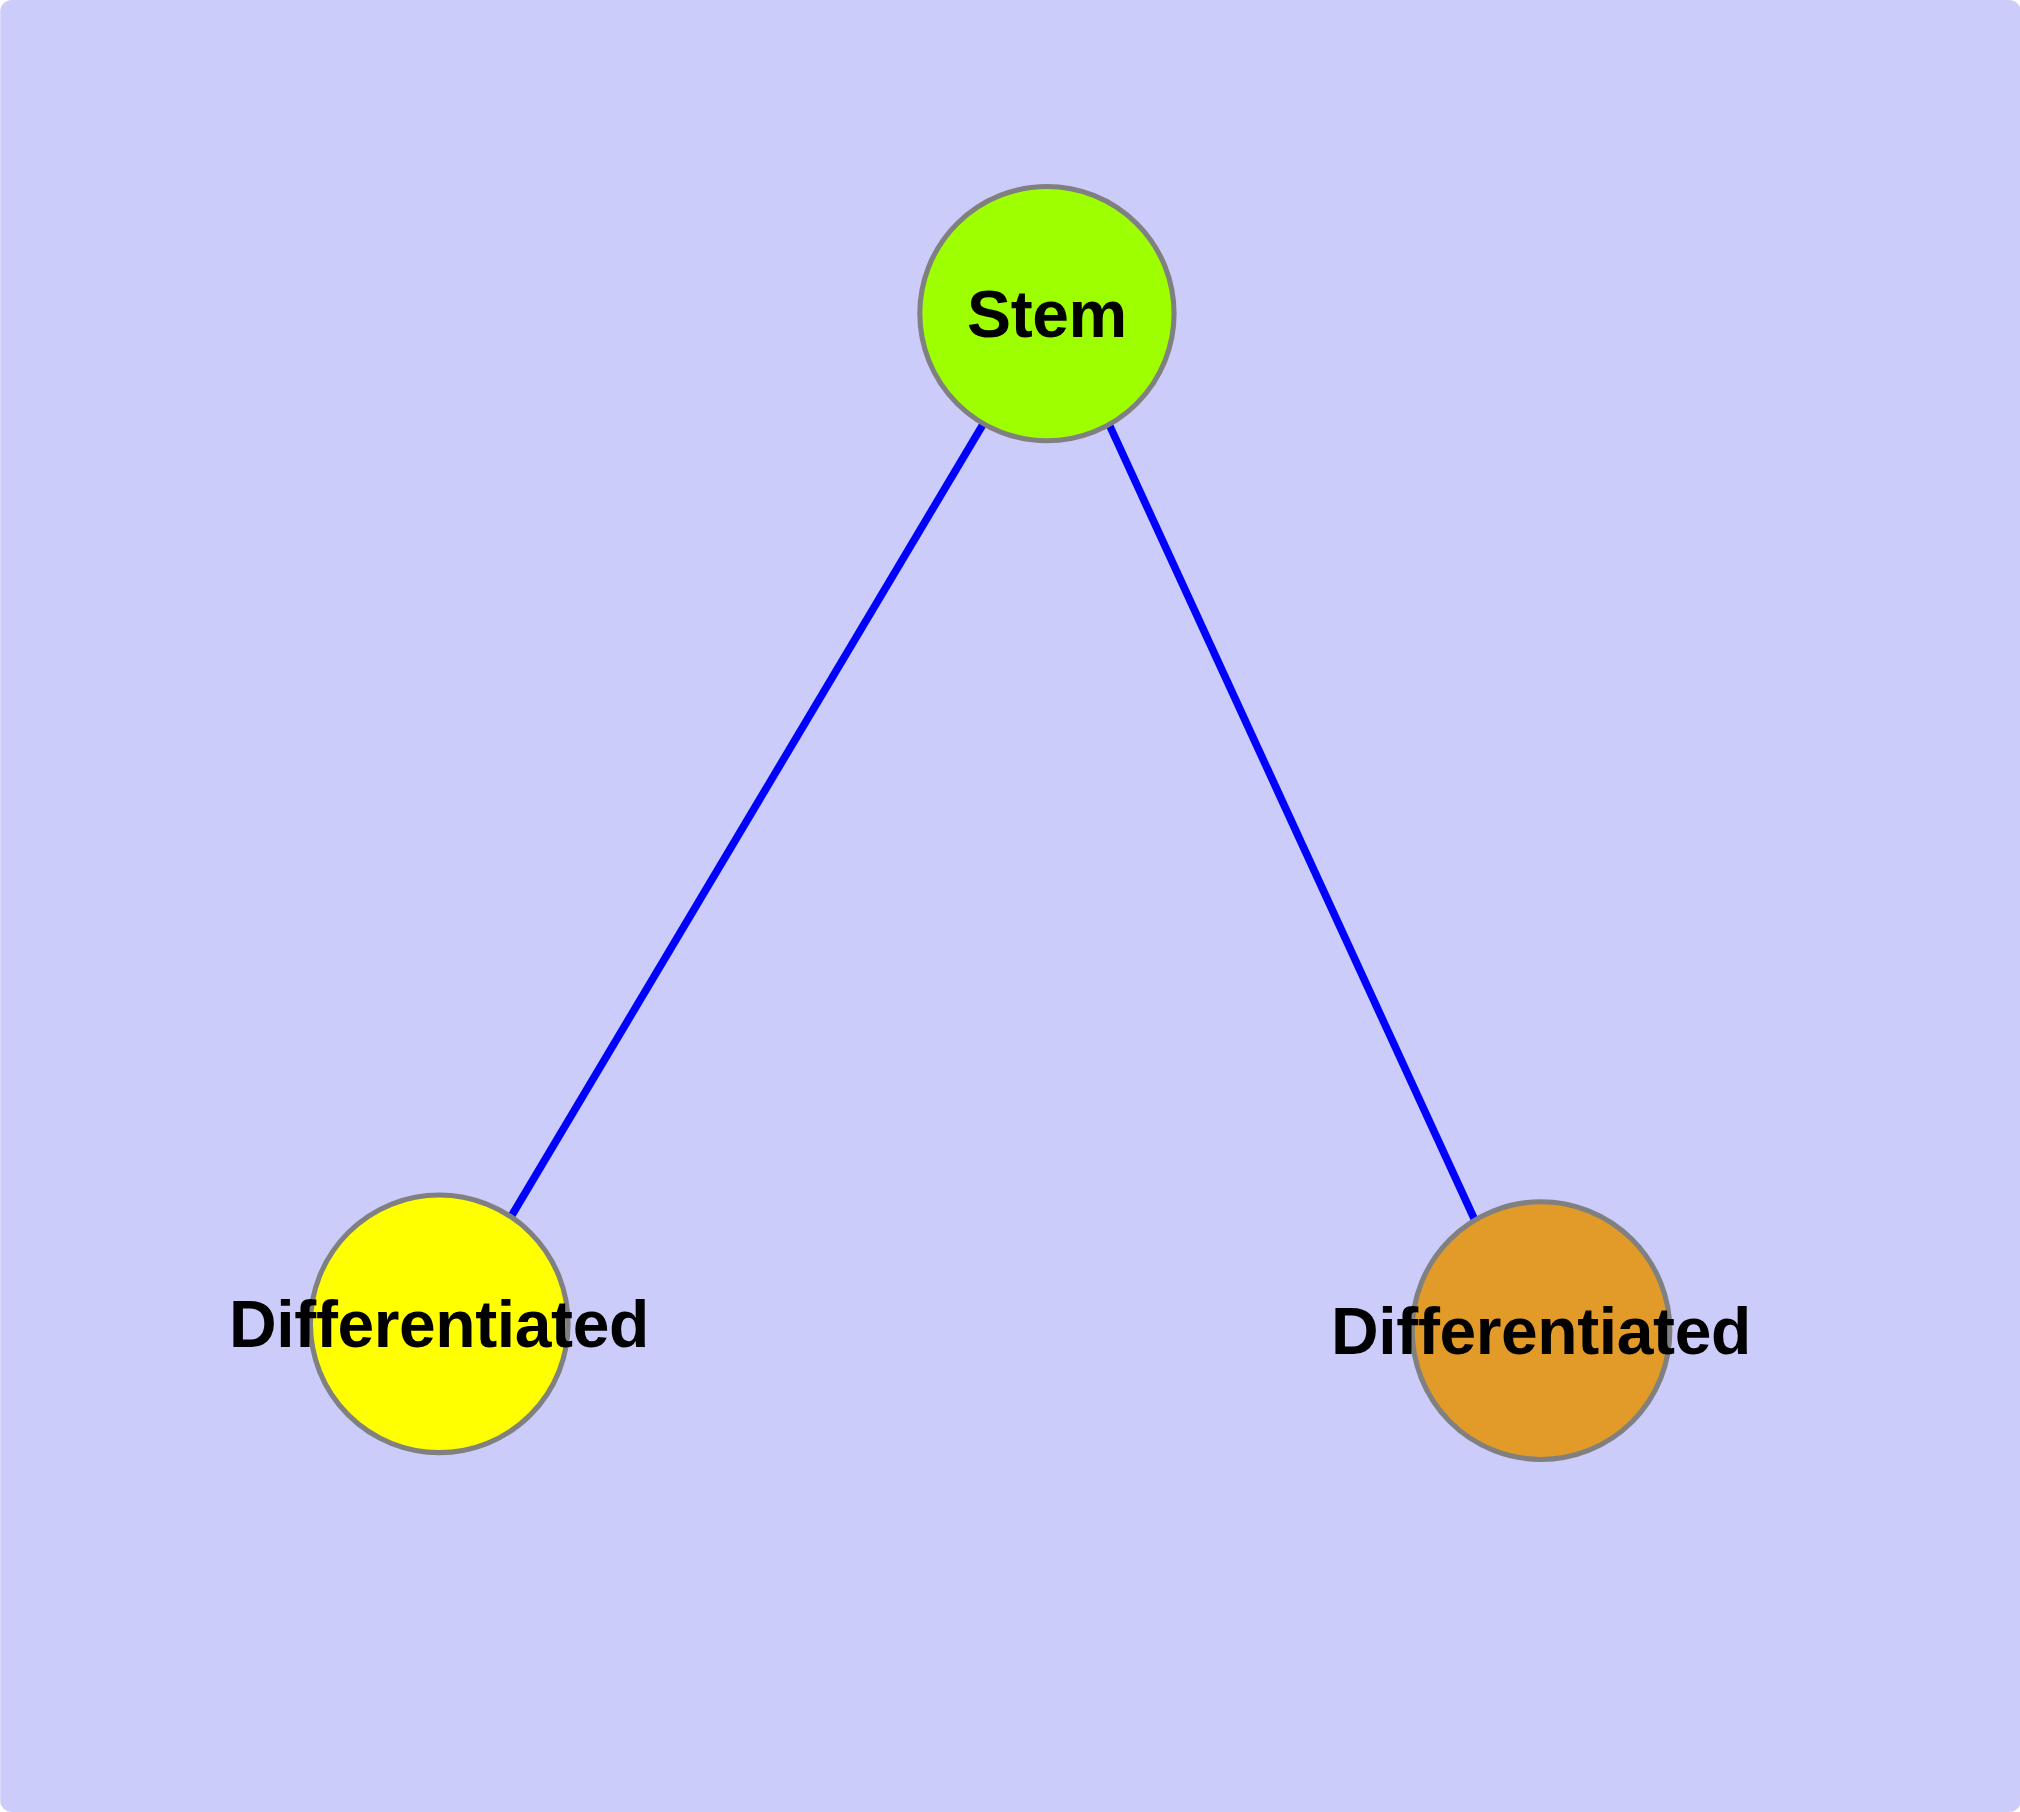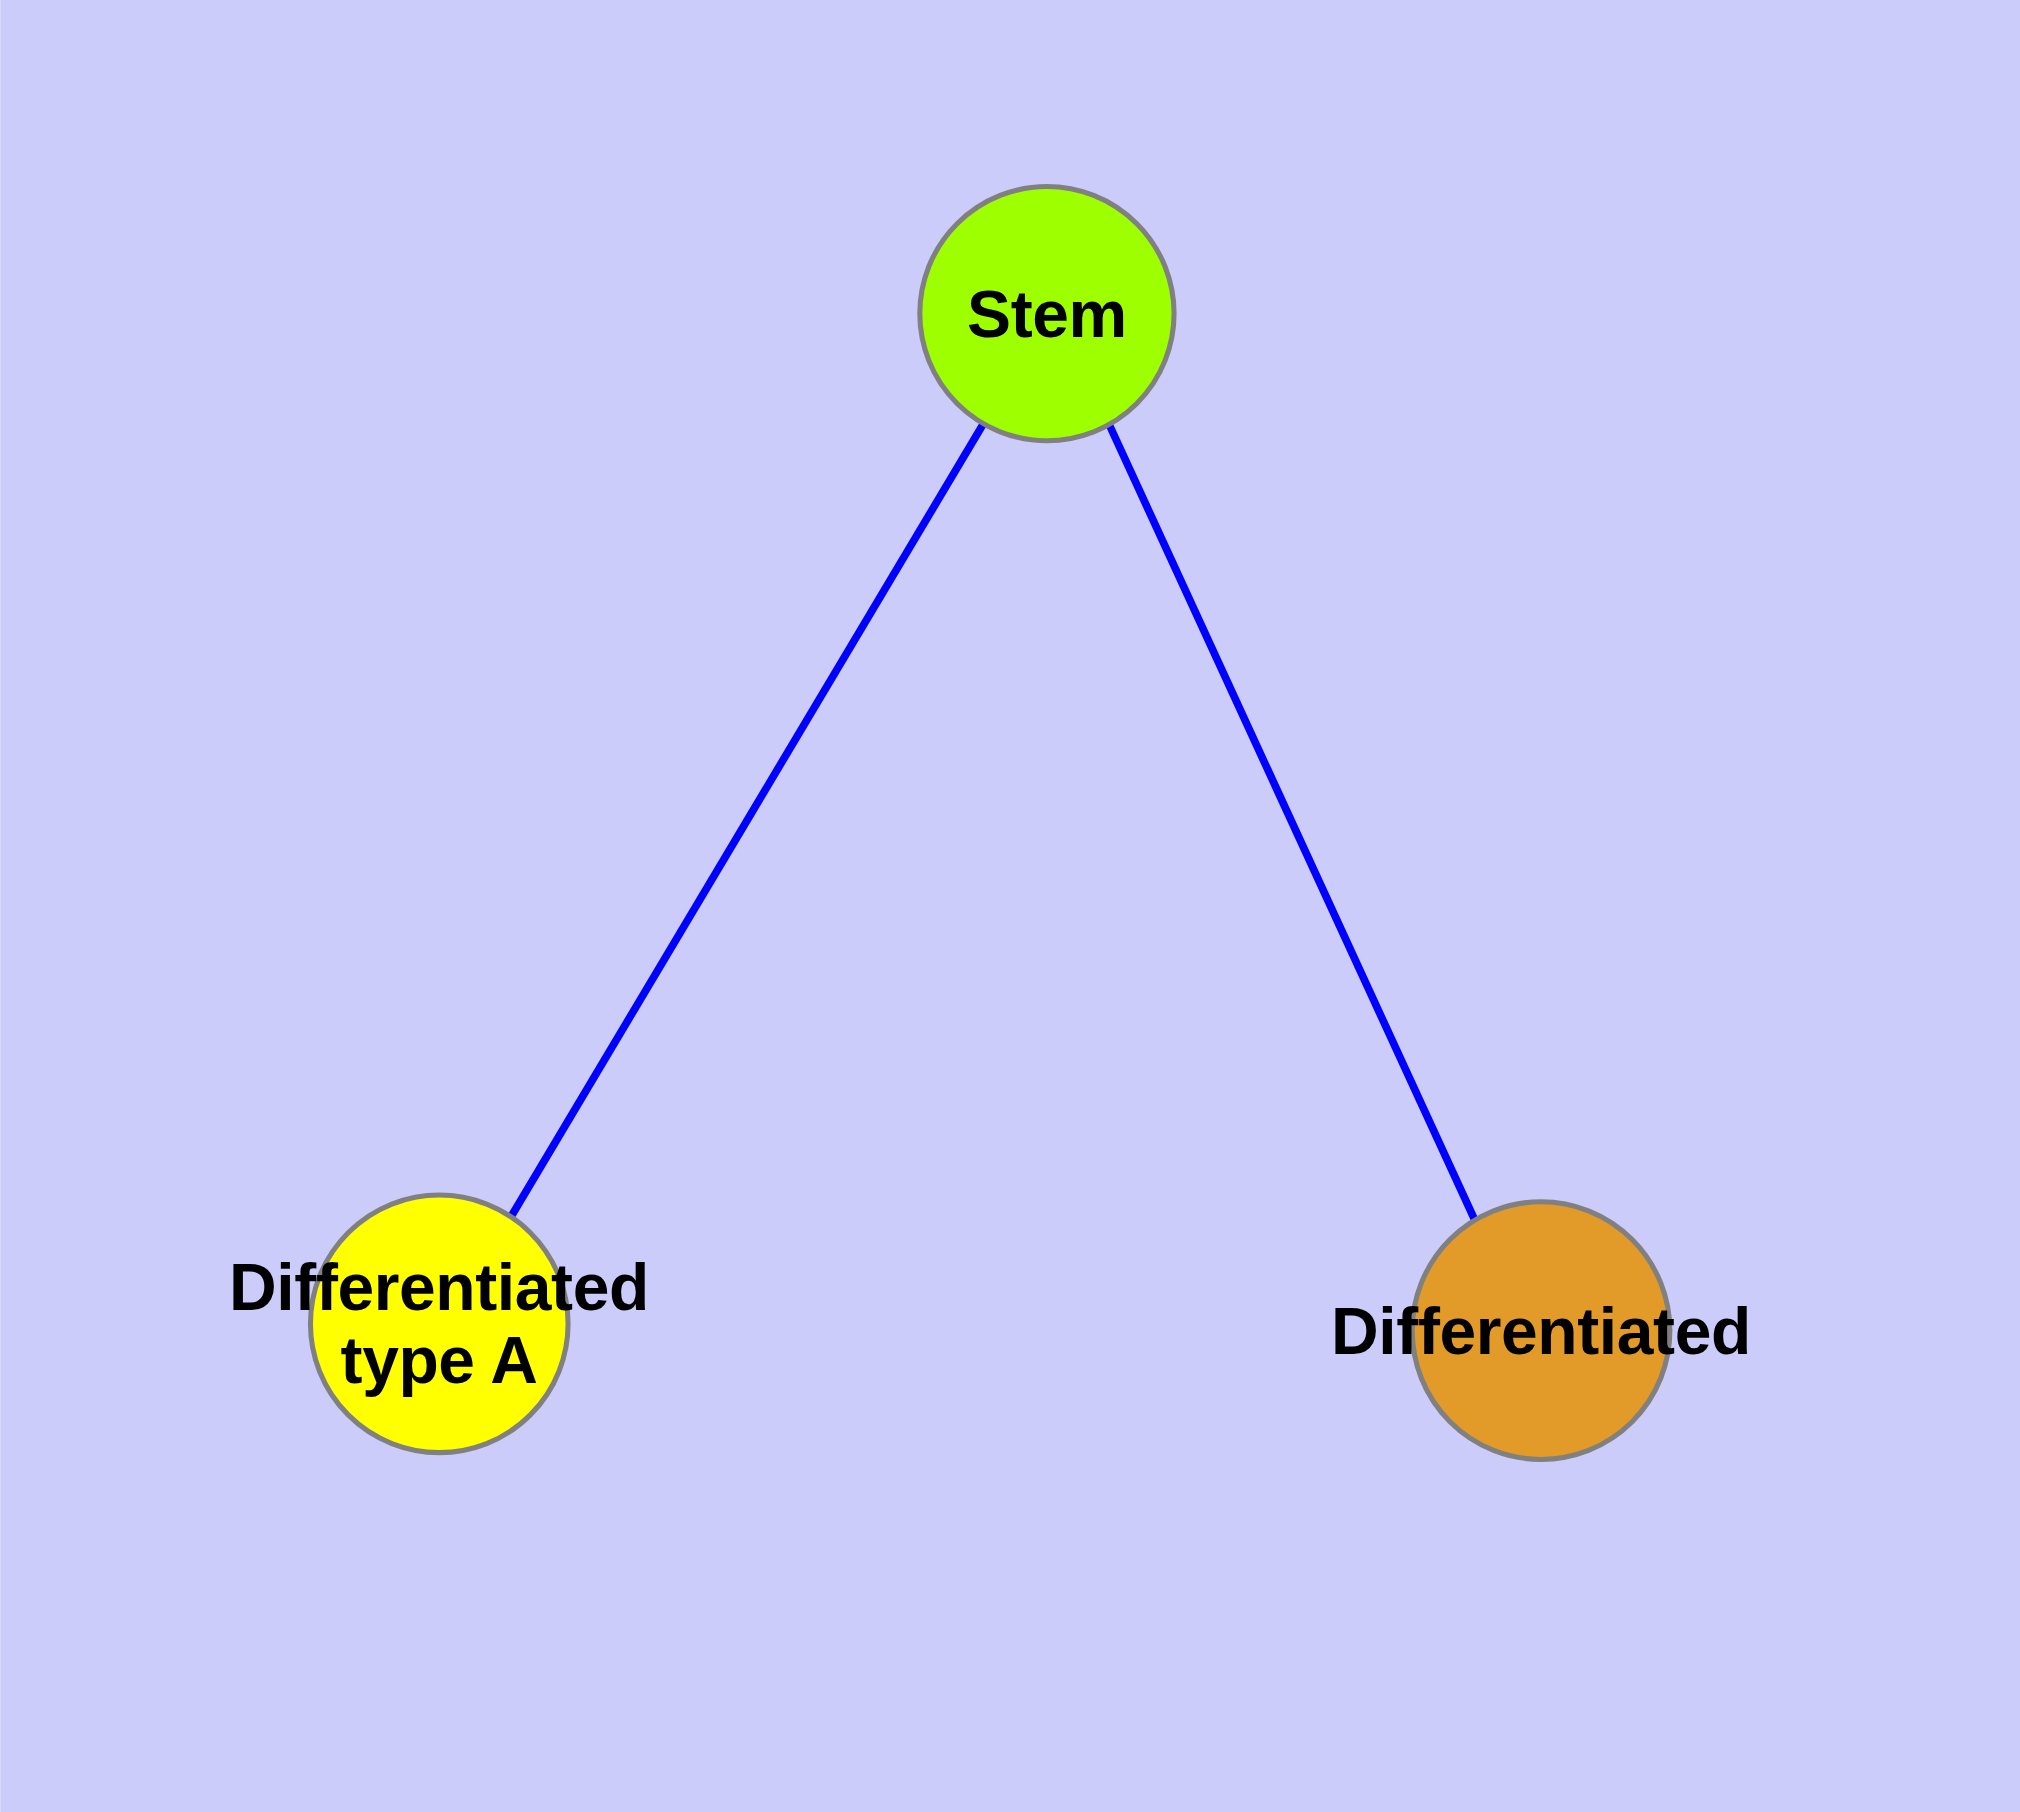--- a/index.html
+++ b/index.html
@@ -32,35 +32,35 @@
     text-align: center;
     white-space: pre;
     pointer-events: none;
     letter-spacing: -0.4px;
     transform: translate(-50%, -50%);
   }
 </style>
 </head>
 <body>
 
-<div id="canvas" style="width: 2021px; height: 1812px;">
+<div id="canvas" style="width: 2021px; height: 1812px; border-radius: 12px;">
 
   <svg id="graph-svg" viewBox="0 0 2384 2138" xmlns="http://www.w3.org/2000/svg" style="width: 2021px; height: 1812px;">
     <rect id="bg-rect" x="0" y="0" width="2384" height="2138" fill="#ccccfa"></rect>
     <g id="edge-layer">
         <line x1="1160" y1="500" x2="600" y2="1440" stroke="#0000ff" stroke-width="9" stroke-linecap="butt"></line>
         <line x1="1308" y1="500" x2="1740" y2="1440" stroke="#0000ff" stroke-width="9" stroke-linecap="butt"></line>
       </g>
     <g id="node-layer">
         <circle cx="1235" cy="370" r="150" fill="#9eff00" stroke="#808080" stroke-width="6"></circle>
         <circle cx="518" cy="1562" r="152" fill="#ffff00" stroke="#808080" stroke-width="6"></circle>
         <circle cx="1818" cy="1570" r="152" fill="#e29a28" stroke="#808080" stroke-width="6"></circle>
       </g>
   </svg>
 
   <div id="label-layer">
       <div class="node-label" style="left: 1047px; top: 314px; color: rgb(0, 0, 0); font-size: 66px;"><div>Stem</div></div>
-      <div class="node-label" style="left: 439px; top: 1324px; color: rgb(0, 0, 0); font-size: 66px;"><div>Differentiated</div><div>type A</div></div>
+      <div class="node-label" style="left: 439px; top: 1324px; color: rgb(0, 0, 0); font-size: 66px;"><div>Differentiated</div></div>
       <div class="node-label" style="left: 1541px; top: 1331px; color: rgb(0, 0, 0); font-size: 66px;"><div>Differentiated</div></div>
     </div>
 
 </div>
 
 
 </body></html>

